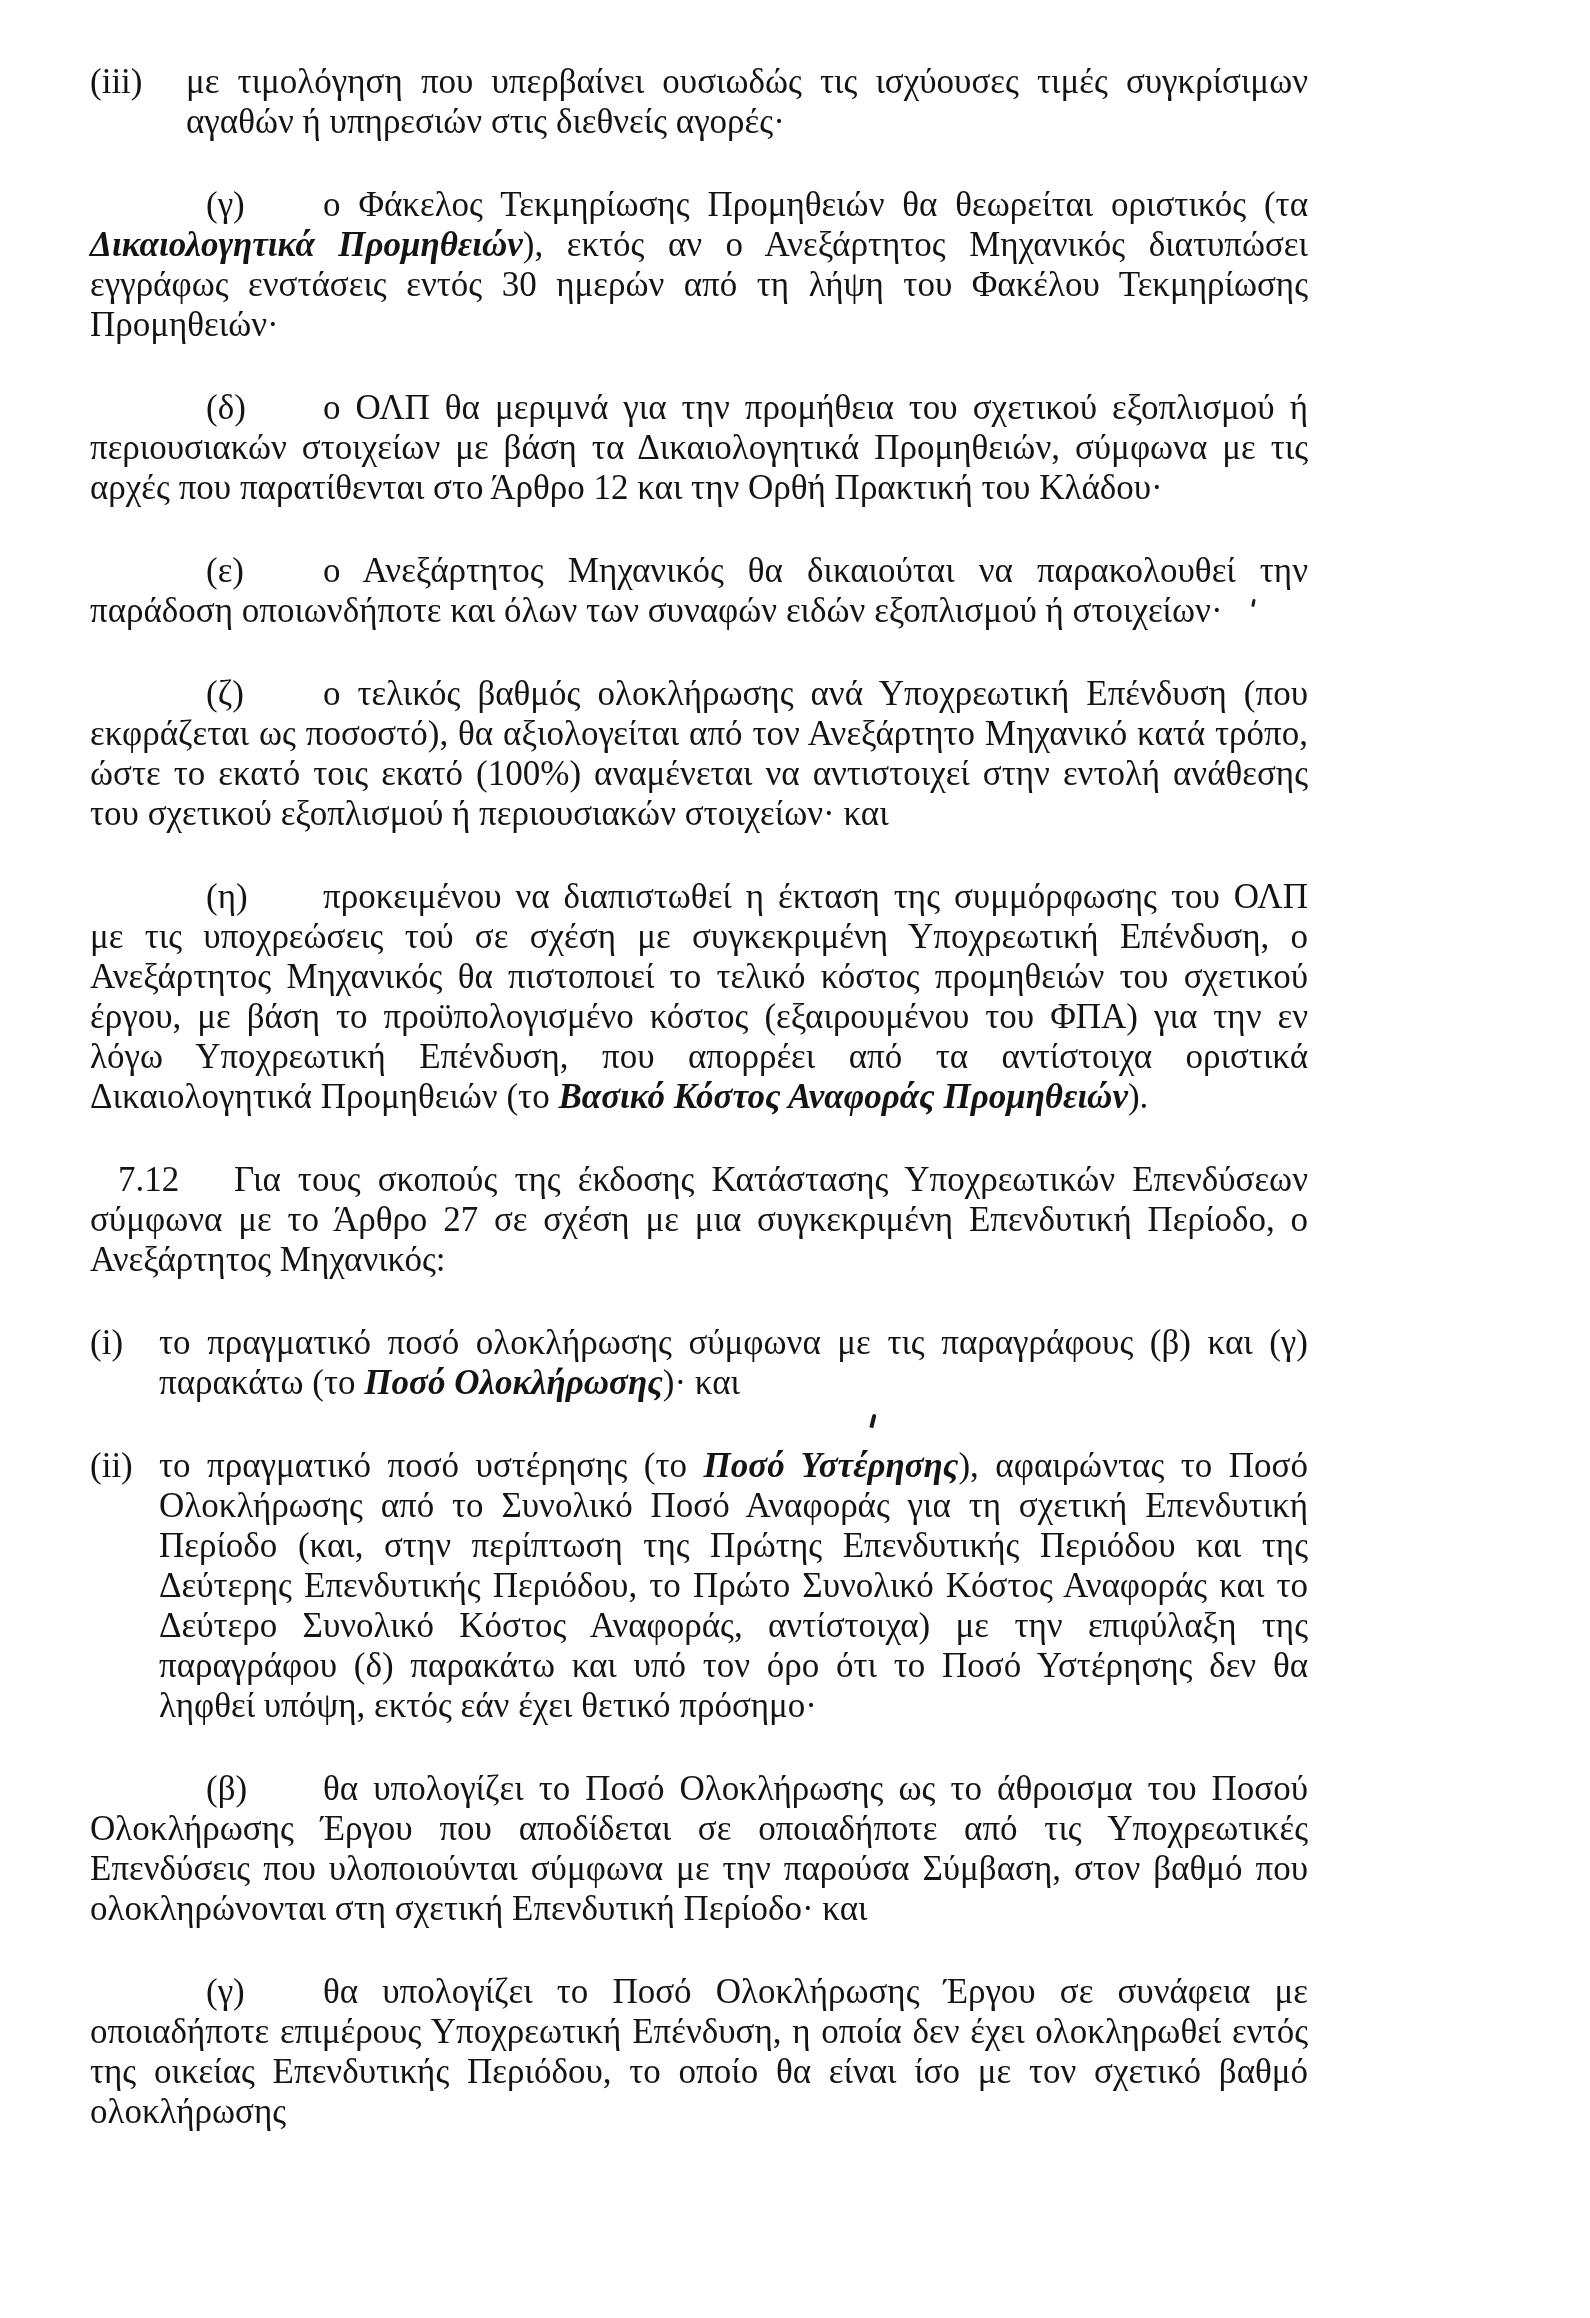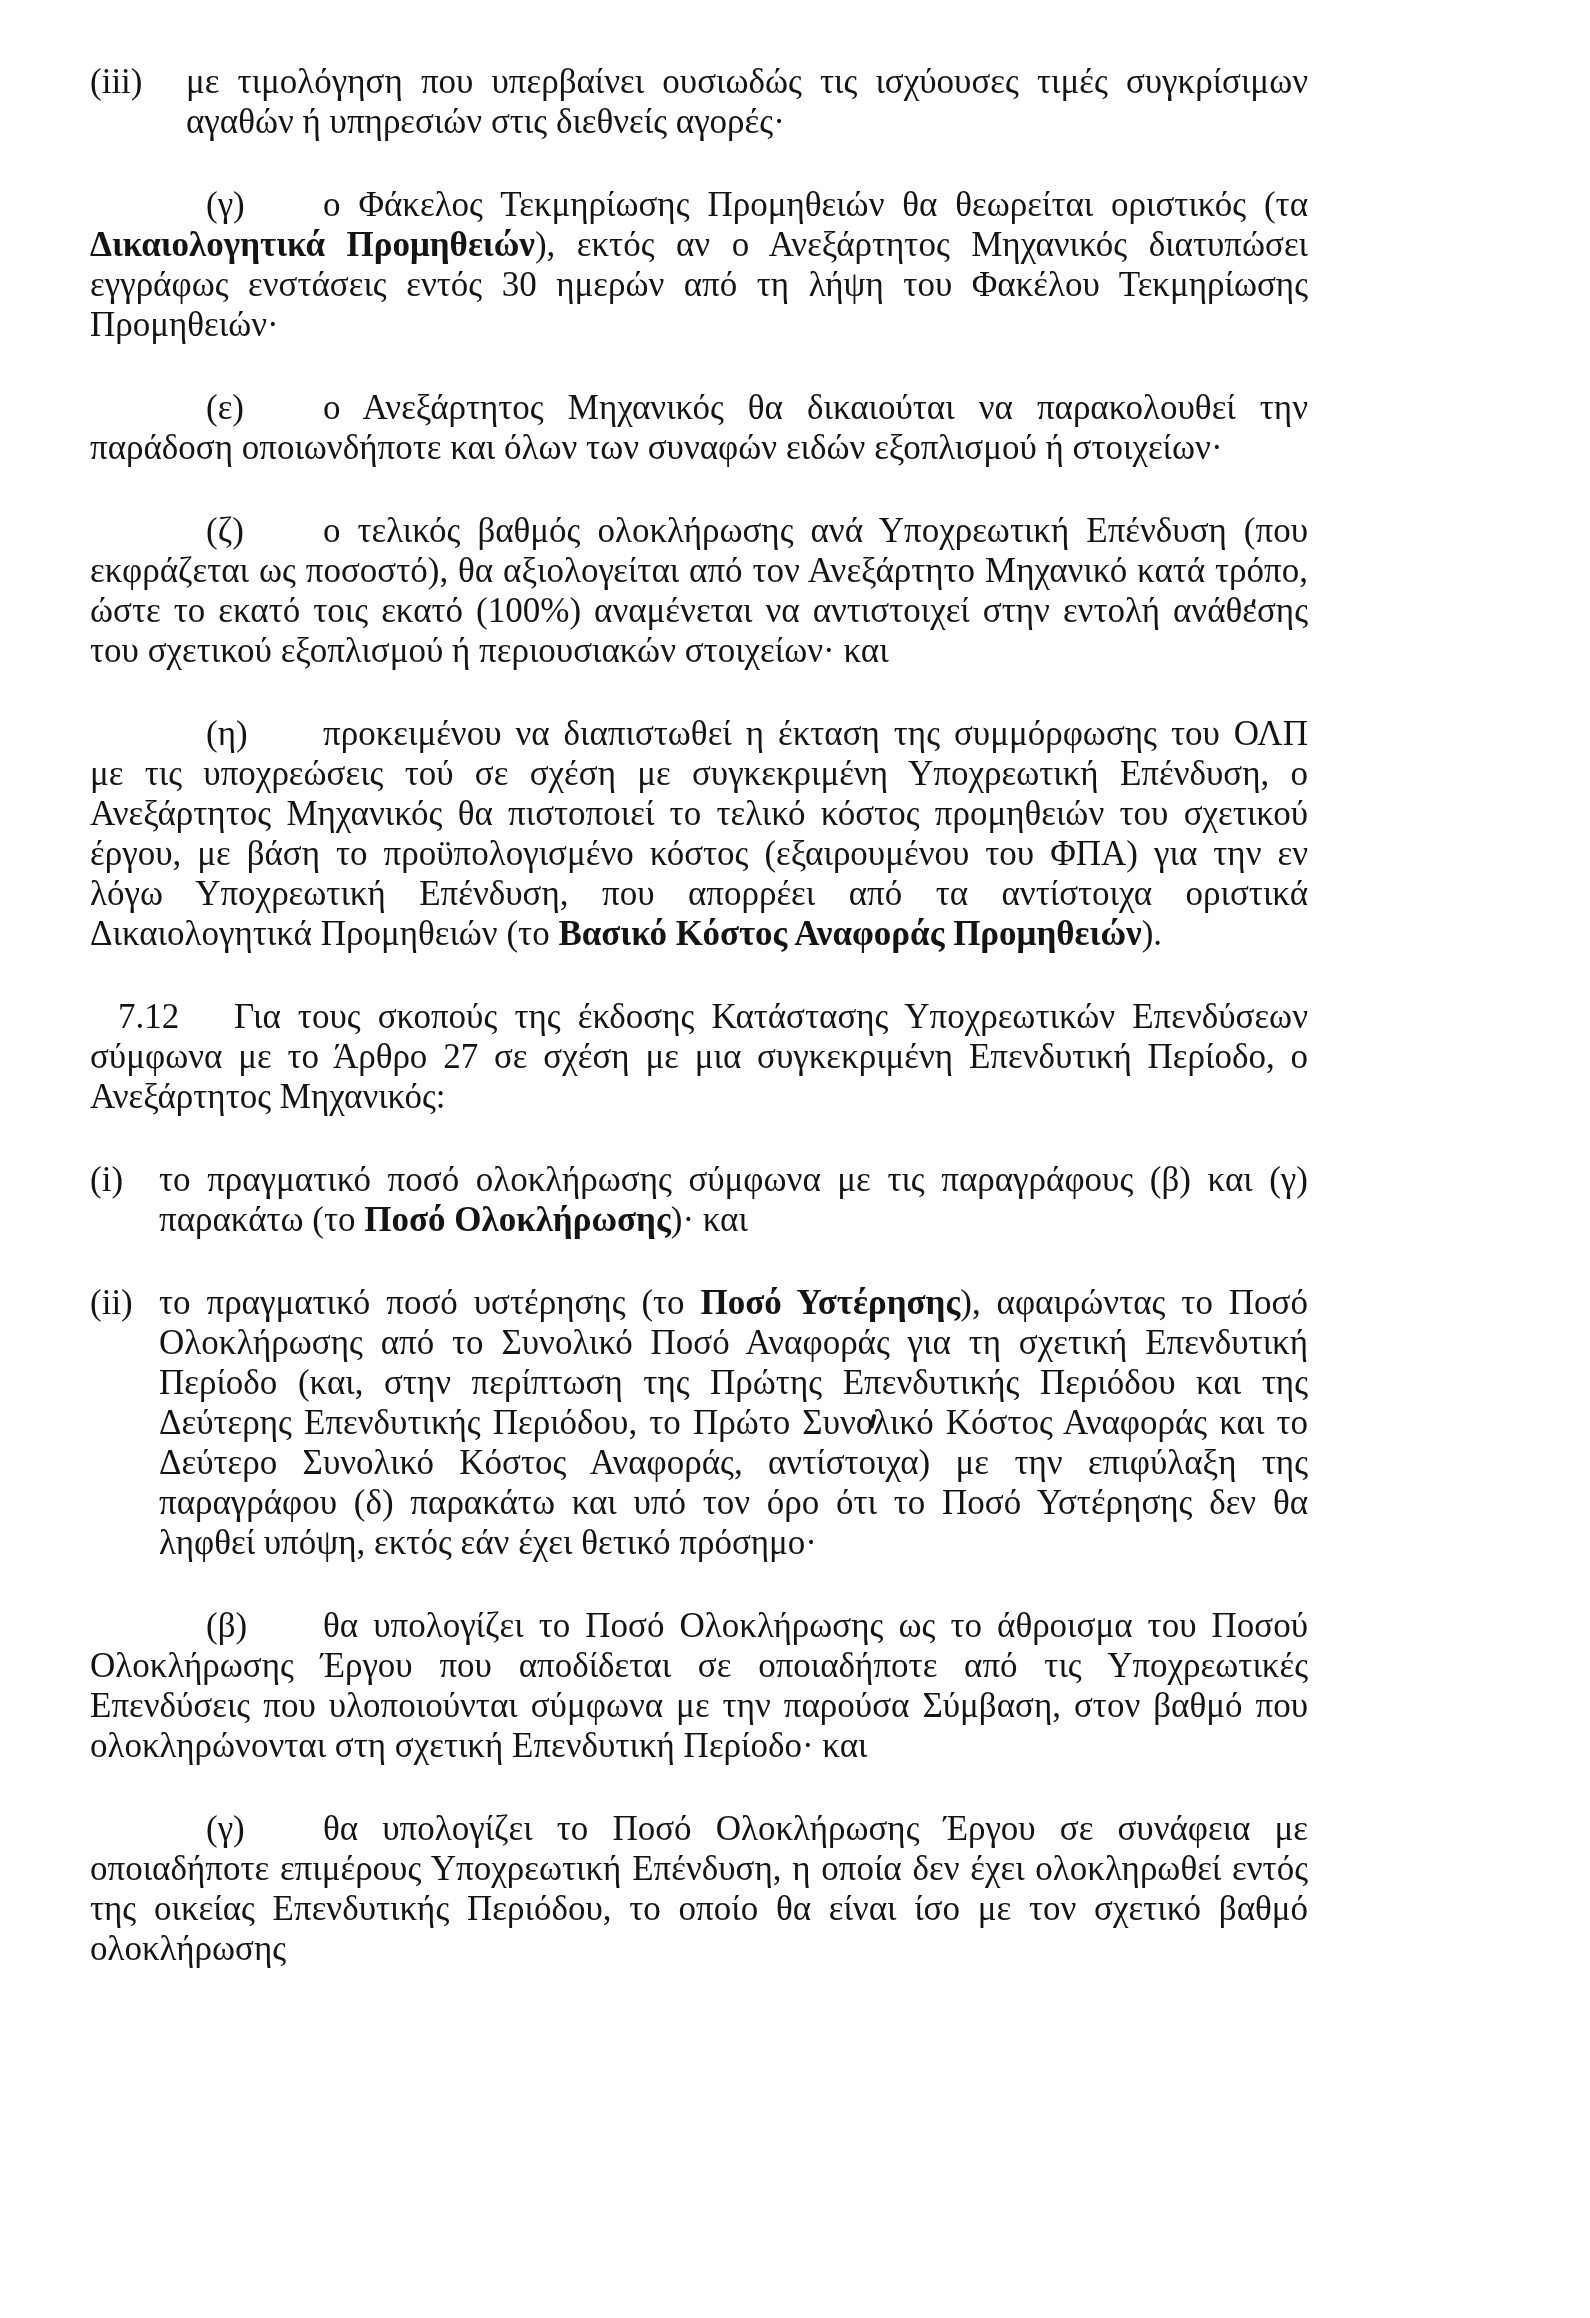--- a/index.html
+++ b/index.html
@@ -40,38 +40,39 @@
   .h712 .lblnum { display: inline-block; width: 116px; text-indent: 0; margin-left: 28px; }
 
   
   .li2 {
     position: relative;
     margin-left: 203px;
     padding-left: 69px;
   }
   .li2 .lbl { position: absolute; left: 0; top: 0; }
 
-  .bi { font-weight: bold; }
+  .bi { font-weight: bold; font-style: italic; }
 
   .artifact { position: absolute; background: #1a1a1a; }
   .a1 { left: 1252px; top: 599px; width: 3.4px; height: 7.7px; border-radius: 1.7px; transform: rotate(12deg); }
   .a2 { left: 871px; top: 1414px; width: 4.3px; height: 13.7px; border-radius: 2.6px 2.6px 0.9px 0.9px; transform: rotate(14deg); }
 </style>
 </head>
 <body>
 
 <div class="page">
 
   <div class="artifact a1"></div>
   <div class="artifact a2"></div>
 
   <p class="li3 first"><span class="lbl">(iii)</span><span class="txt"><span>με τιμολόγηση που υπερβαίνει ουσιωδώς τις ισχύουσες τιμές συγκρίσιμων αγαθών ή υπηρεσιών στις διεθνείς αγορές·</span></span></p>
 
   <p class="hang"><span class="lbl1">(γ)</span><span class="txt"><span>ο Φάκελος Τεκμηρίωσης Προμηθειών θα θεωρείται οριστικός (τα </span><span class="bi">Δικαιολογητικά Προμηθειών</span><span>), εκτός αν ο Ανεξάρτητος Μηχανικός διατυπώσει εγγράφως ενστάσεις εντός 30 ημερών από τη λήψη του Φακέλου Τεκμηρίωσης Προμηθειών·</span></span></p>
 
+  <p class="hang"><span class="lbl1">(δ)</span><span class="txt"><span>ο ΟΛΠ θα μεριμνά για την προμήθεια του σχετικού εξοπλισμού ή περιουσιακών στοιχείων με βάση τα Δικαιολογητικά Προμηθειών, σύμφωνα με τις αρχές που παρατίθενται στο Άρθρο 12 και την Ορθή Πρακτική του Κλάδου·</span></span></p>
 
   <p class="hang"><span class="lbl1">(ε)</span><span class="txt"><span>ο Ανεξάρτητος Μηχανικός θα δικαιούται να παρακολουθεί την παράδοση οποιωνδήποτε και όλων των συναφών ειδών εξοπλισμού ή στοιχείων·</span></span></p>
 
 
   <p class="hang"><span class="lbl1">(ζ)</span><span class="txt"><span>ο τελικός βαθμός ολοκλήρωσης ανά Υποχρεωτική Επένδυση (που εκφράζεται ως ποσοστό), θα αξιολογείται από τον Ανεξάρτητο Μηχανικό κατά τρόπο, ώστε το εκατό τοις εκατό (100%) αναμένεται να αντιστοιχεί στην εντολή ανάθεσης του σχετικού εξοπλισμού ή περιουσιακών στοιχείων· και</span></span></p>
 
   <p class="hang"><span class="lbl1">(η)</span><span class="txt"><span>προκειμένου να διαπιστωθεί η έκταση της συμμόρφωσης του ΟΛΠ με τις υποχρεώσεις τού σε σχέση με συγκεκριμένη Υποχρεωτική Επένδυση, ο Ανεξάρτητος Μηχανικός θα πιστοποιεί το τελικό κόστος προμηθειών του σχετικού έργου, με βάση το προϋπολογισμένο κόστος (εξαιρουμένου του ΦΠΑ) για την εν λόγω Υποχρεωτική Επένδυση, που απορρέει από τα αντίστοιχα οριστικά Δικαιολογητικά Προμηθειών (το </span><span class="bi">Βασικό Κόστος Αναφοράς Προμηθειών</span><span>).</span></span></p>
 
   <p class="h712"><span class="lblnum">7.12</span><span class="txt"><span>Για τους σκοπούς της έκδοσης Κατάστασης Υποχρεωτικών Επενδύσεων σύμφωνα με το Άρθρο 27 σε σχέση με μια συγκεκριμένη Επενδυτική Περίοδο, ο Ανεξάρτητος Μηχανικός:</span></span></p>
 

